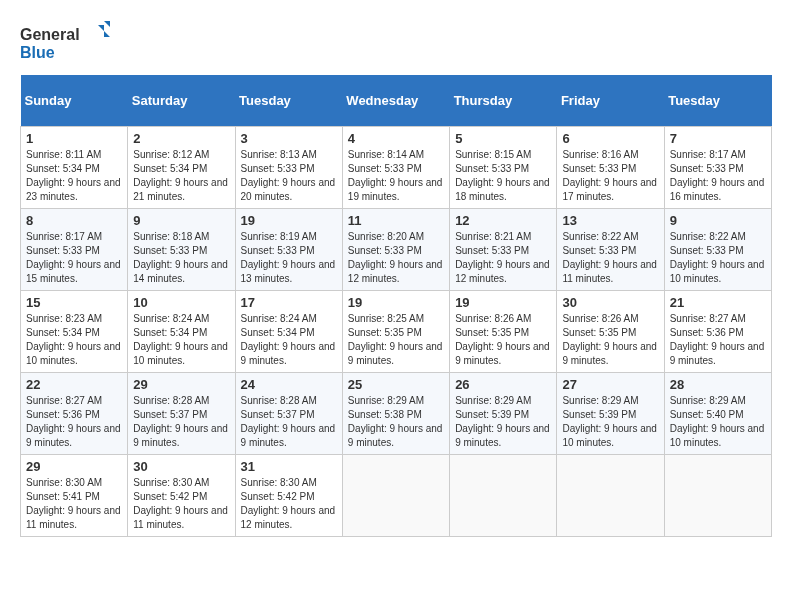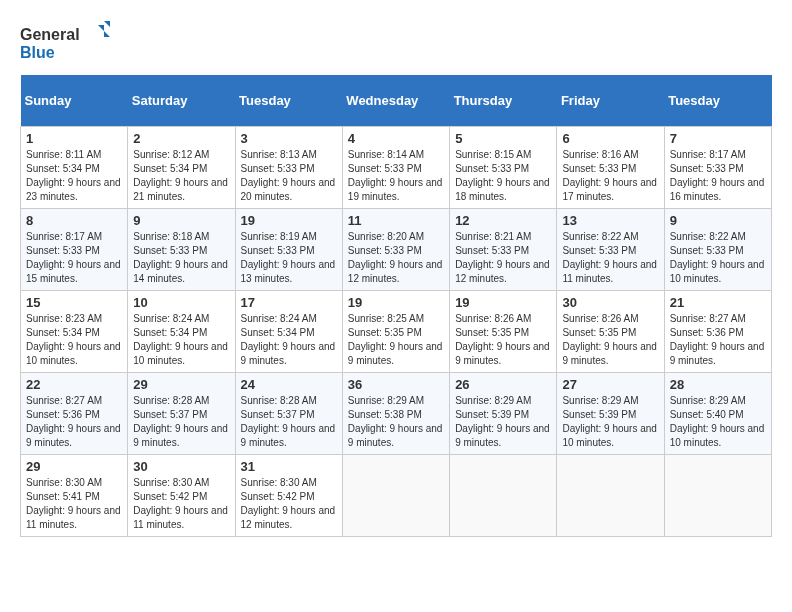--- a/index.html
+++ b/index.html
@@ -204,21 +204,21 @@
       </td>
         <td>
         <span class="day-num">29</span>
         <span class="day-info">Sunrise: 8:28 AM<br>Sunset: 5:37 PM<br>Daylight: 9 hours and 9 minutes.</span>
       </td>
         <td>
         <span class="day-num">24</span>
         <span class="day-info">Sunrise: 8:28 AM<br>Sunset: 5:37 PM<br>Daylight: 9 hours and 9 minutes.</span>
       </td>
         <td>
-        <span class="day-num">36</span>
+        <span class="day-num">25</span>
         <span class="day-info">Sunrise: 8:29 AM<br>Sunset: 5:38 PM<br>Daylight: 9 hours and 9 minutes.</span>
       </td>
         <td>
         <span class="day-num">26</span>
         <span class="day-info">Sunrise: 8:29 AM<br>Sunset: 5:39 PM<br>Daylight: 9 hours and 9 minutes.</span>
       </td>
         <td>
         <span class="day-num">27</span>
         <span class="day-info">Sunrise: 8:29 AM<br>Sunset: 5:39 PM<br>Daylight: 9 hours and 10 minutes.</span>
       </td>

